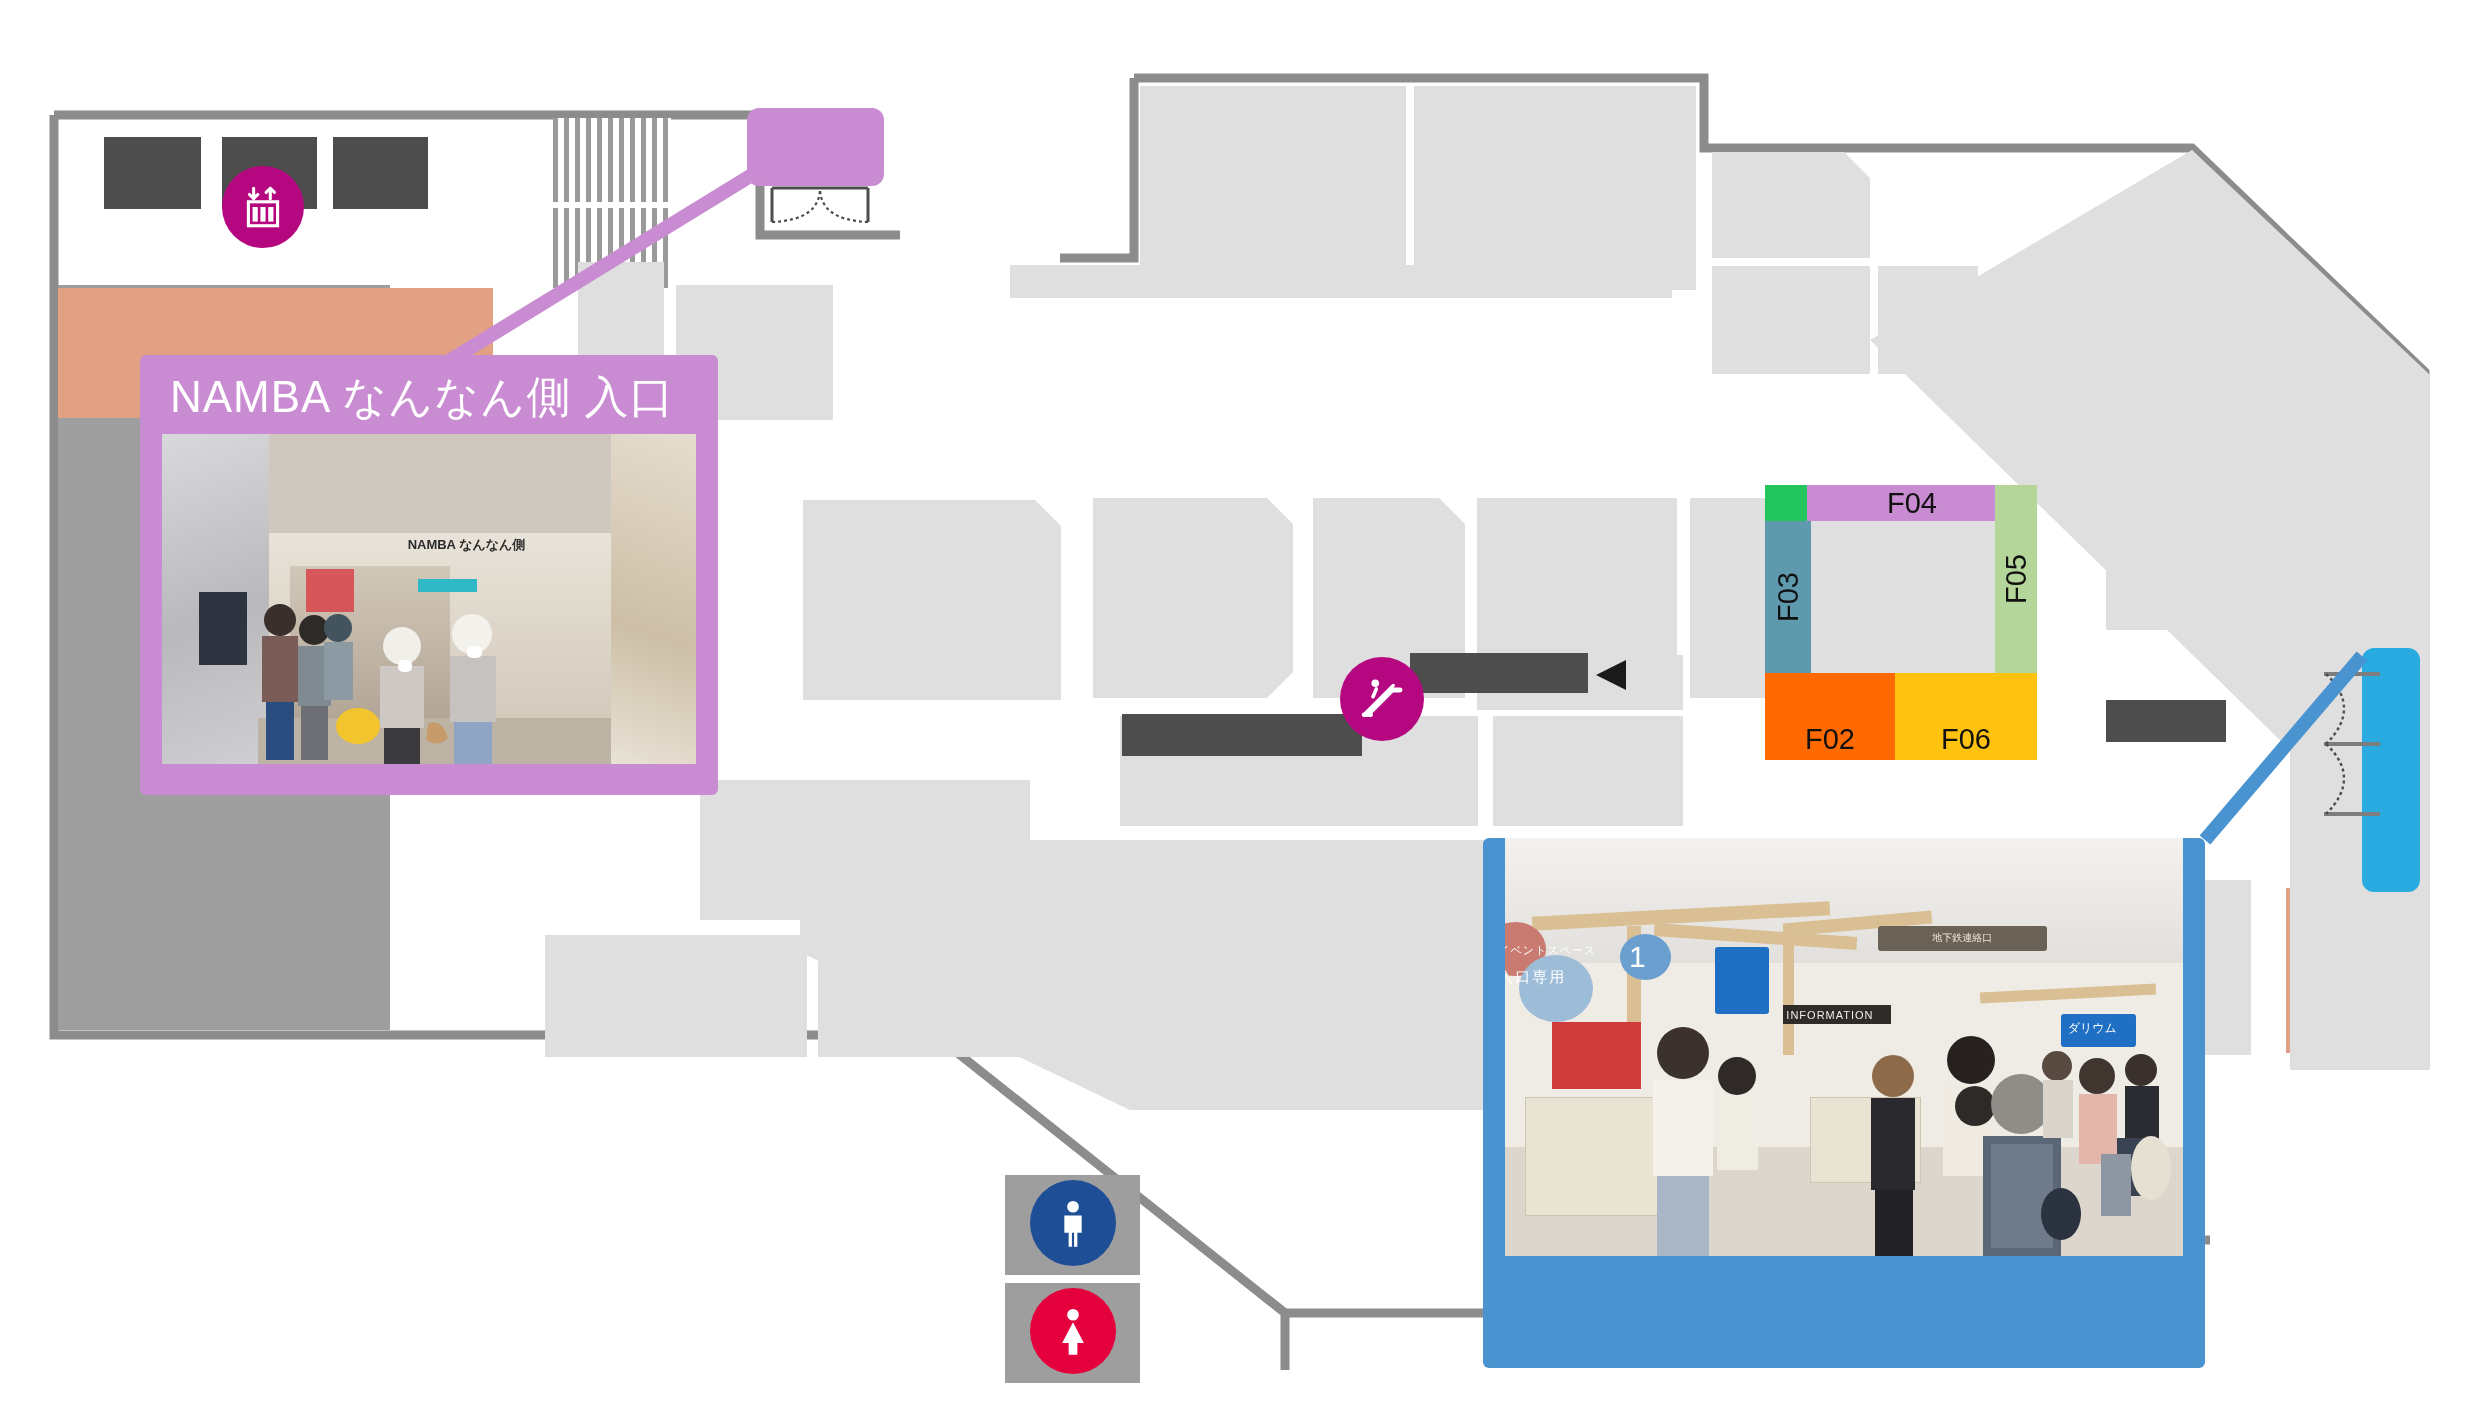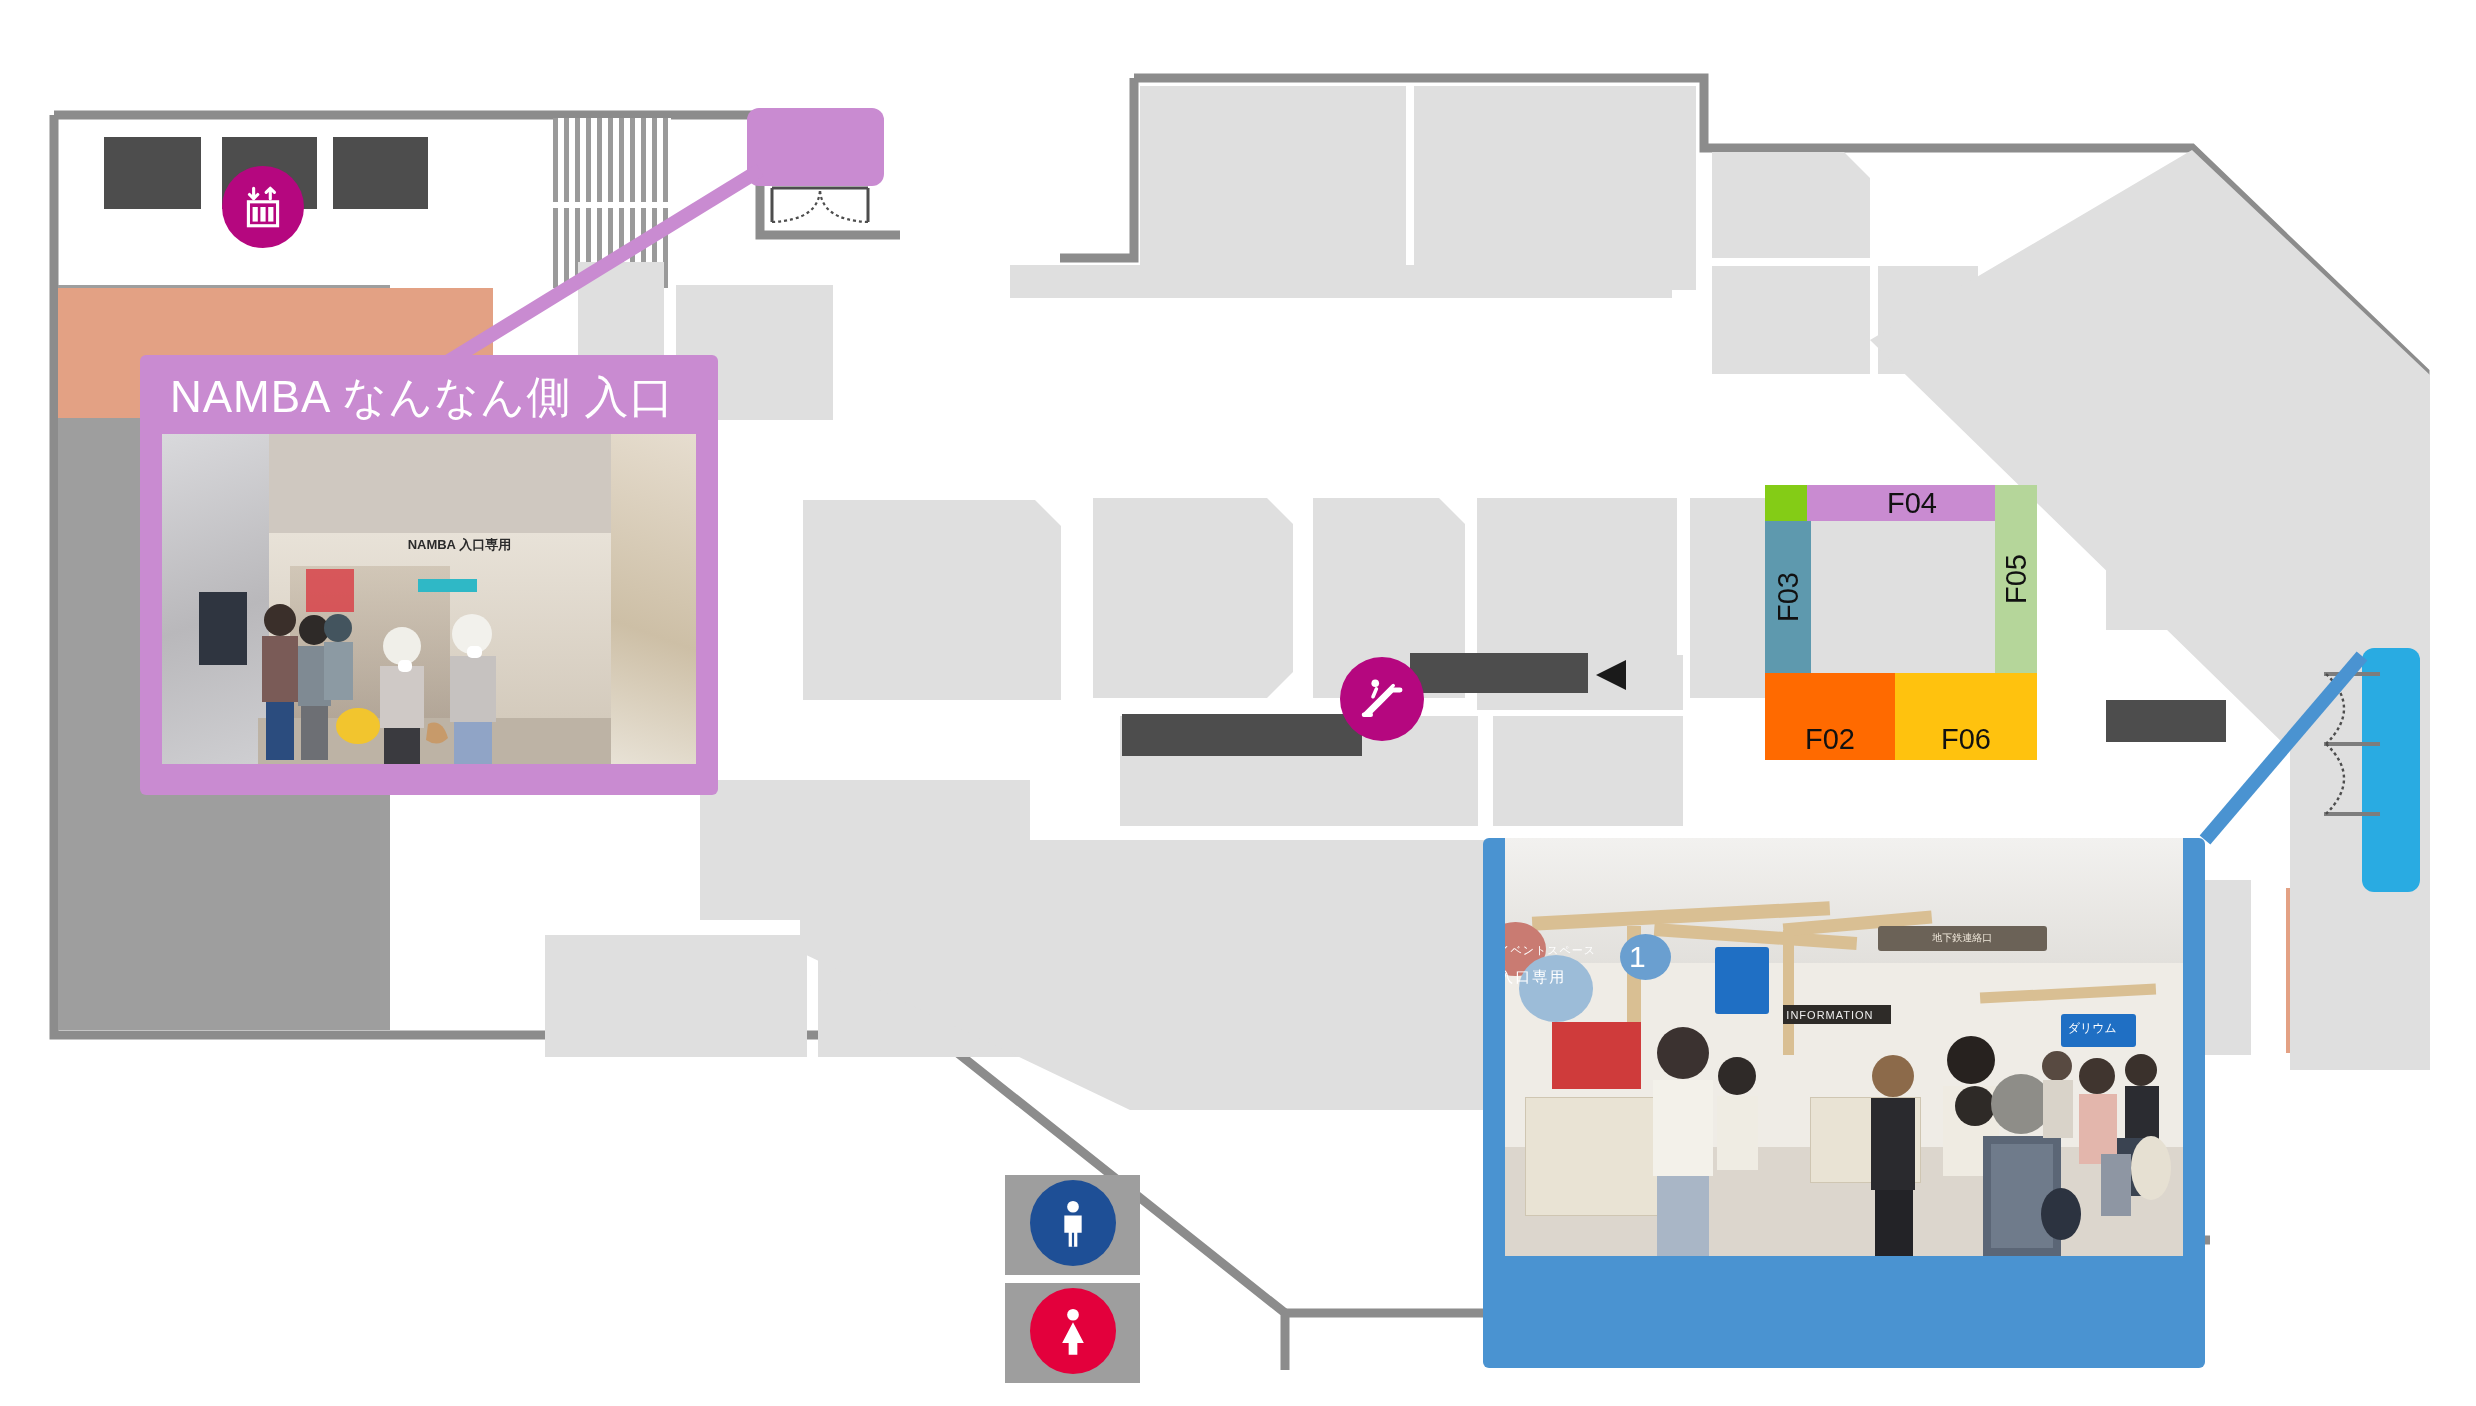--- a/index.html
+++ b/index.html
@@ -197,21 +197,21 @@
     <path d="M2 4 L58 4 M2 74 L58 74 M2 144 L58 144" stroke="#7d7d7d" stroke-width="4" fill="none"></path>
     <path d="M4 4 Q40 38 4 74" stroke="#4d4d4d" stroke-width="2.4" fill="none" stroke-dasharray="3 3"></path>
     <path d="M4 74 Q40 108 4 144" stroke="#4d4d4d" stroke-width="2.4" fill="none" stroke-dasharray="3 3"></path>
   </svg>
 
   <svg class="floor-svg" viewBox="0 0 2476 1406" preserveAspectRatio="none" aria-hidden="true">
     <path d="M760,170 L418,380" stroke="#c98bd1" stroke-width="14" fill="none"></path>
     <path d="M2362,656 L2205,840" stroke="#4a93d1" stroke-width="14" fill="none"></path>
   </svg>
 
-  <div id="zoneblk" style="left:1765px;top:485px;width:272px;height:275px;background:#84cc16;">
+  <div id="zoneblk" style="left:1765px;top:485px;width:272px;height:275px;background:#22c55e;">
 
     <div class="zcell" style="left:42px;top:0;width:210px;height:36px;background:#c98bd1;">
       <span>F04</span>
     </div>
 
     <div class="zcell" style="left:0;top:36px;width:46px;height:152px;background:#5e99ae;">
       <span class="vtxt">F03</span>
     </div>
 
     <div class="zcell" style="left:230px;top:0;width:42px;height:188px;background:#b5d69a;">
@@ -235,21 +235,21 @@
       <div class="pimg">
         <div class="p1-glassL"></div>
         <div class="p1-inner"></div>
         <div class="p1-ceil"></div>
         <div class="p1-door"></div>
         <div class="p1-red"></div>
         <div class="p1-teal"></div>
         <div class="p1-panel"></div>
         <div class="p1-glassR"></div>
         <div class="p1-floor"></div>
-        <div class="p1-shopsign">NAMBA 入口専用</div>
+        <div class="p1-shopsign">NAMBA なんなん側</div>
 
         <svg style="position:absolute;left:0;top:0;width:100%;height:100%;" viewBox="0 0 534 330" preserveAspectRatio="none" aria-hidden="true">
           <g>
             <circle cx="118" cy="186" r="16" fill="#3a2f2a"></circle>
             <path d="M100 202 h36 v66 h-36 z" fill="#7a5b57"></path>
             <path d="M104 268 h28 v58 h-28 z" fill="#2b4c7e"></path>
             <circle cx="152" cy="196" r="15" fill="#2e2a28"></circle>
             <path d="M136 212 h33 v60 h-33 z" fill="#7f8a93"></path>
             <path d="M139 272 h27 v54 h-27 z" fill="#6d6f74"></path>
             <circle cx="176" cy="194" r="14" fill="#43545e"></circle>

